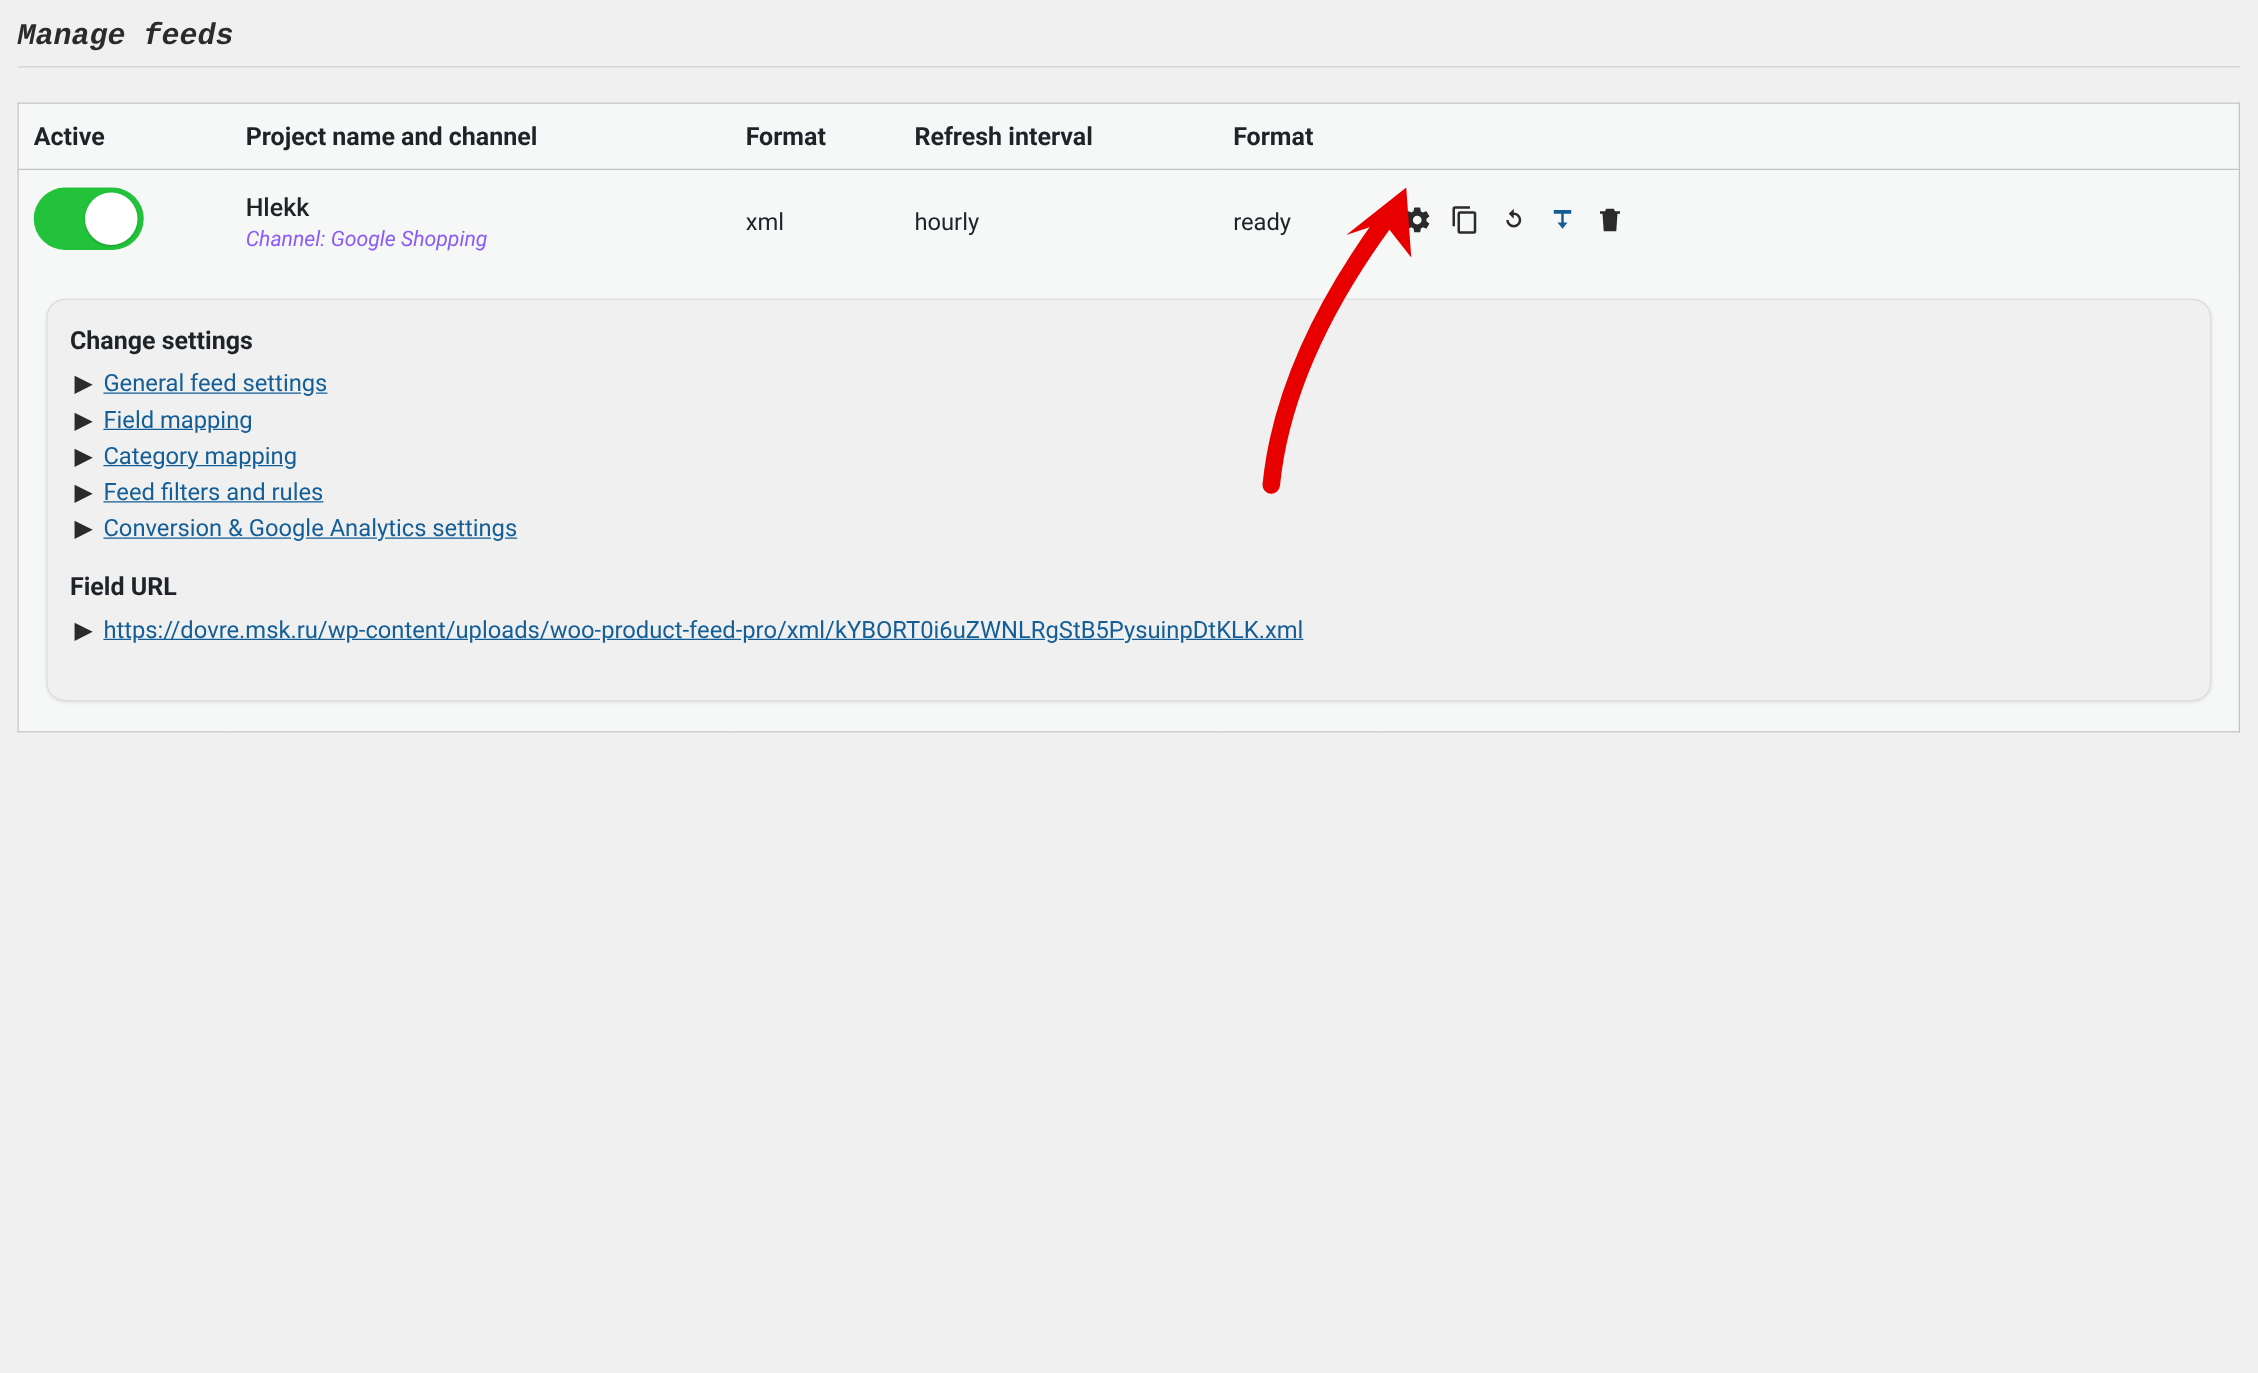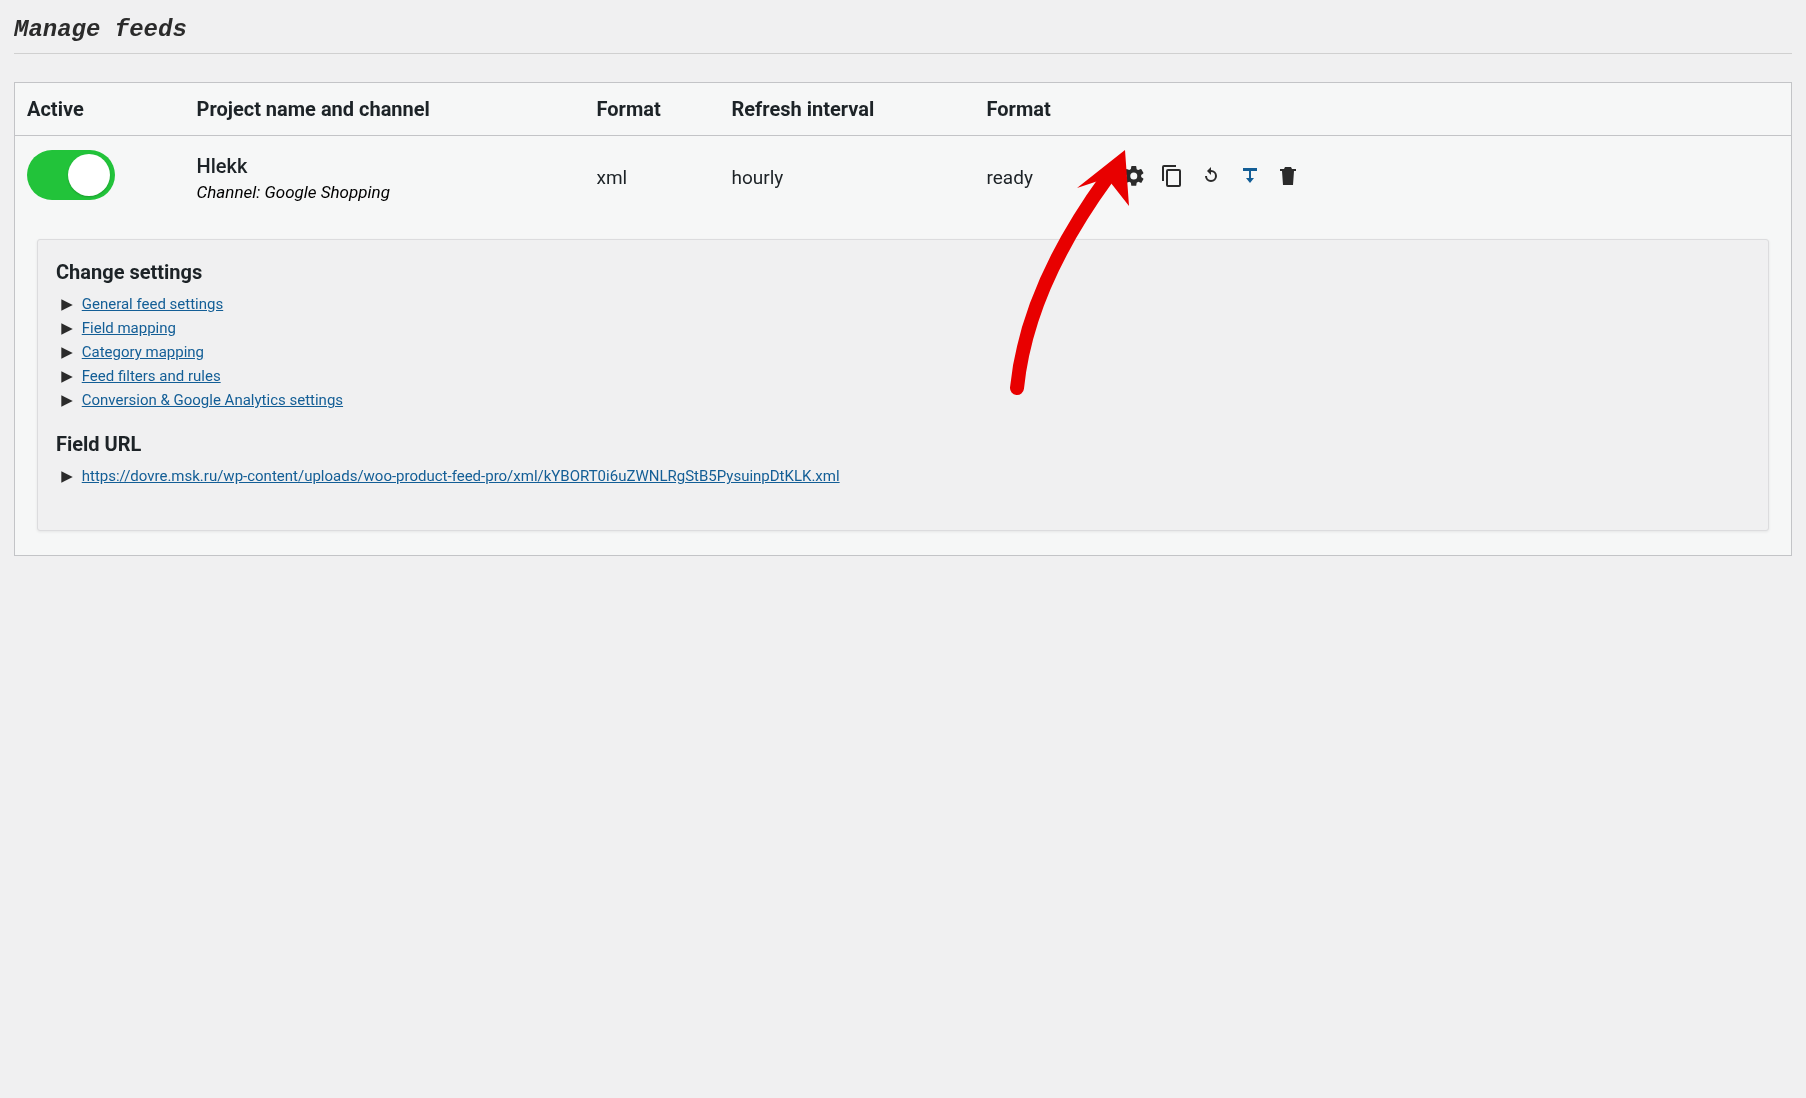--- a/index.html
+++ b/index.html
@@ -34,21 +34,21 @@
     color: #1d2327;
     margin-left: 12px;
   }
   table.feeds tbody td {
     padding: 14px 12px;
     font-size: 19px;
     color: #1d2327;
     vertical-align: middle;
   }
   .project-name { font-weight: 500; font-size: 20px; margin-bottom: 4px; }
-  .channel-line { font-style: italic; font-size: 17px; color: #000000; }
+  .channel-line { font-style: italic; font-size: 17px; color: #8b5cf6; }
   .toggle {
     width: 88px; height: 50px;
     background: #22c33a;
     border-radius: 25px;
     position: relative;
     display: inline-block;
     cursor: pointer;
   }
   .toggle .knob {
     width: 42px; height: 42px;
@@ -67,33 +67,33 @@
     cursor: pointer;
     color: #2b2b2b;
   }
   .action-icon.blue { color: #135e96; }
   .action-icon svg { width: 24px; height: 24px; fill: currentColor; }
   tr.settings-row td { padding: 0; }
   .settings-panel {
     margin: 6px 10px 10px 10px;
     background: #f0f0f1;
     border: 1px solid #dcdcde;
-    border-radius: 3px;
+    border-radius: 15px;
     padding: 20px 18px 22px 18px;
     box-shadow: 0 1px 3px rgba(0,0,0,.07);
   }
   .settings-panel h3 {
     font-size: 20px;
     font-weight: 700;
     margin-bottom: 8px;
   }
   .settings-panel ul { list-style: none; margin-bottom: 20px; }
   .settings-panel li {
     padding: 3px 0;
-    font-size: 15px;
+    font-size: 19px;
   }
   .settings-panel li .bullet {
     display: inline-block;
     width: 22px;
     text-align: center;
     color: #2b2b2b;
   }
   .settings-panel a {
     color: #135e96;
     text-decoration: underline;

